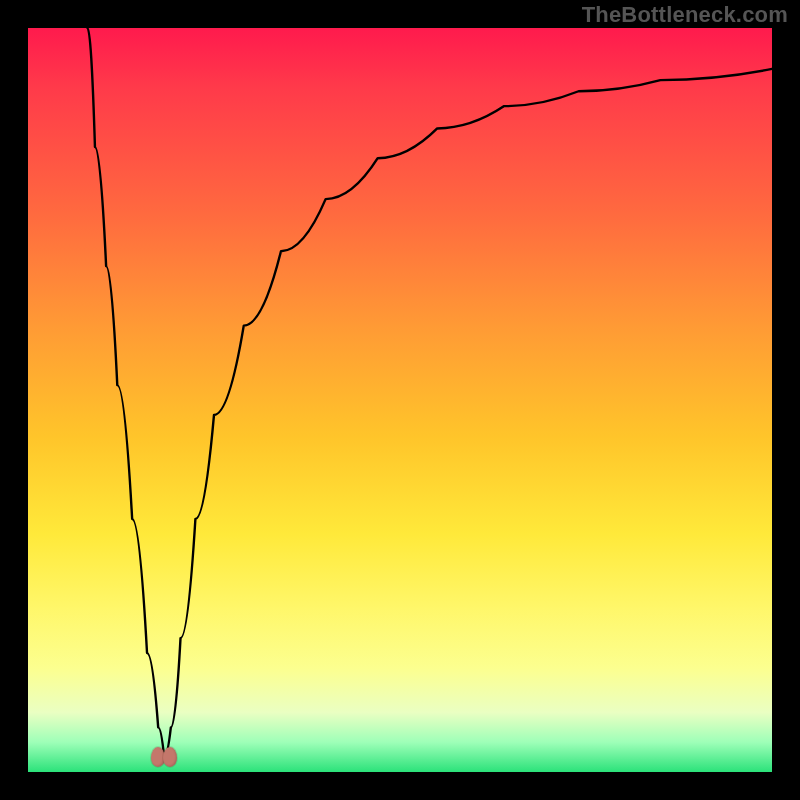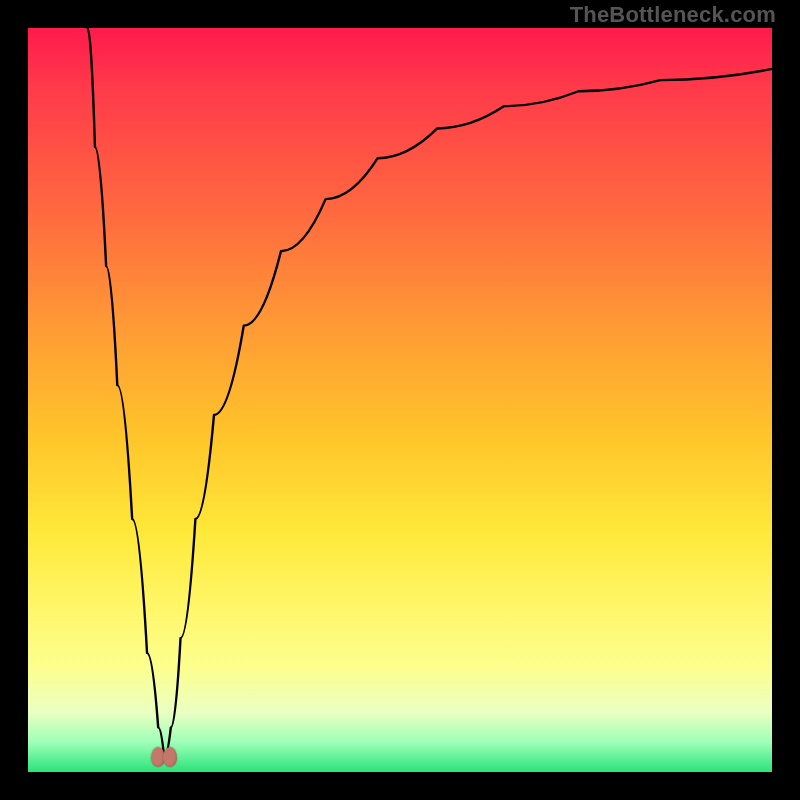--- a/index.html
+++ b/index.html
@@ -12,21 +12,21 @@
   }
   .frame {
     position: relative;
     width: 800px;
     height: 800px;
     background: #000;
   }
   .watermark {
     position: absolute;
     top: 2px;
-    right: 24px;
+    right: 12px;
     color: #555;
     font-family: Arial, Helvetica, sans-serif;
     font-size: 22px;
     font-weight: 600;
     letter-spacing: 0.2px;
     user-select: none;
   }
   .plot {
     position: absolute;
     left: 28px;

